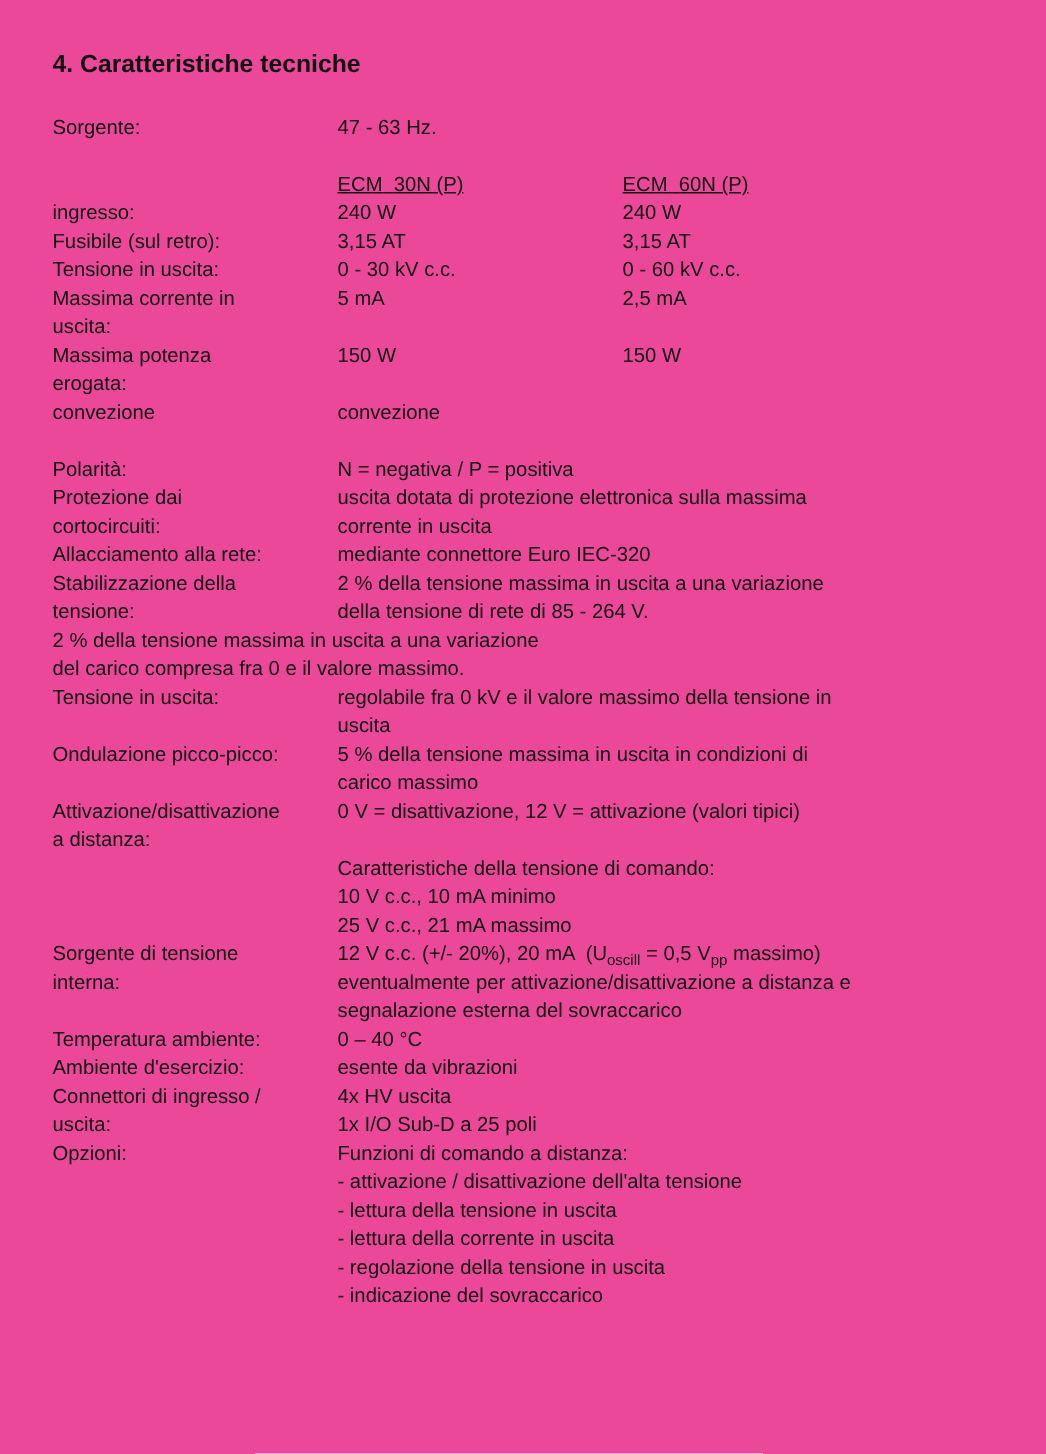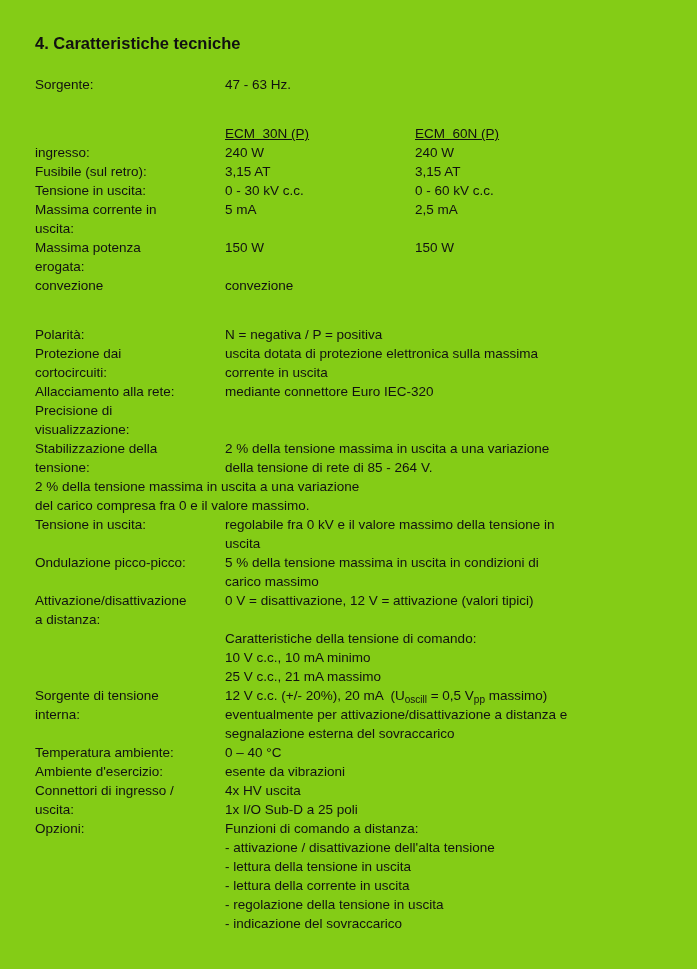--- a/index.html
+++ b/index.html
@@ -1,36 +1,36 @@
 <!DOCTYPE html>
 <html><head>
 <meta charset="utf-8">
 <style>
   * { box-sizing: border-box; }
   html, body { margin: 0; padding: 0; background: #ffffff; }
   .page {
     position: relative;
     width: 697px;
     height: 969px;
-    background: #84cc16;
+    background: #ec4899;
     padding: 33px 6px 0 35px;
     font-family: "Liberation Sans", sans-serif;
     font-size: 13.5px;
     line-height: 19px;
     color: #111111;
     overflow: hidden;
   }
   .title {
     font-size: 16.5px;
     line-height: 20px;
     font-weight: bold;
     margin: 0 0 22px 0;
     white-space: pre;
   }
-  .section + .section { margin-top: 30px; }
+  .section + .section { margin-top: 19px; }
   .row { display: flex; align-items: flex-start; }
   .cell { min-width: 0; }
   .label-cell { flex: 0 0 190px; width: 190px; }
   .col1-cell  { flex: 0 0 190px; width: 190px; }
   .col2-cell  { flex: 1 1 auto; }
   [data-name="section-caratteristiche"] .col1-cell { flex: 1 1 auto; width: auto; }
   .line { white-space: pre; }
   .model-header { text-decoration: underline; white-space: pre; }
   sub { font-size: 10px; line-height: 0; vertical-align: -3px; text-align: right; }
 </style>
@@ -151,24 +151,20 @@
         <div class="row" data-name="spec-row">
     <div class="cell label-cell" data-name="spec-label">
             <div class="line" data-name="text-line">Allacciamento alla rete:</div>
           </div>
     <div class="cell col1-cell" data-name="spec-value-col1">
             <div class="line" data-name="text-line">mediante connettore Euro IEC-320</div>
           </div>
     <div class="cell col2-cell" data-name="spec-value-col2"></div>
   </div>
         <div class="row" data-name="spec-row">
-    <div class="cell label-cell" data-name="spec-label">
-            <div class="line" data-name="text-line">Precisione di</div>
-            <div class="line" data-name="text-line">visualizzazione:</div>
-          </div>
     <div class="cell col2-cell" data-name="spec-value-col2"></div>
   </div>
         <div class="row" data-name="spec-row">
     <div class="cell label-cell" data-name="spec-label">
             <div class="line" data-name="text-line">Stabilizzazione della</div>
             <div class="line" data-name="text-line">tensione:</div>
           </div>
     <div class="cell col1-cell" data-name="spec-value-col1">
             <div class="line" data-name="text-line">2 % della tensione massima in uscita a una variazione</div>
             <div class="line" data-name="text-line">della tensione di rete di 85 - 264 V.</div>

